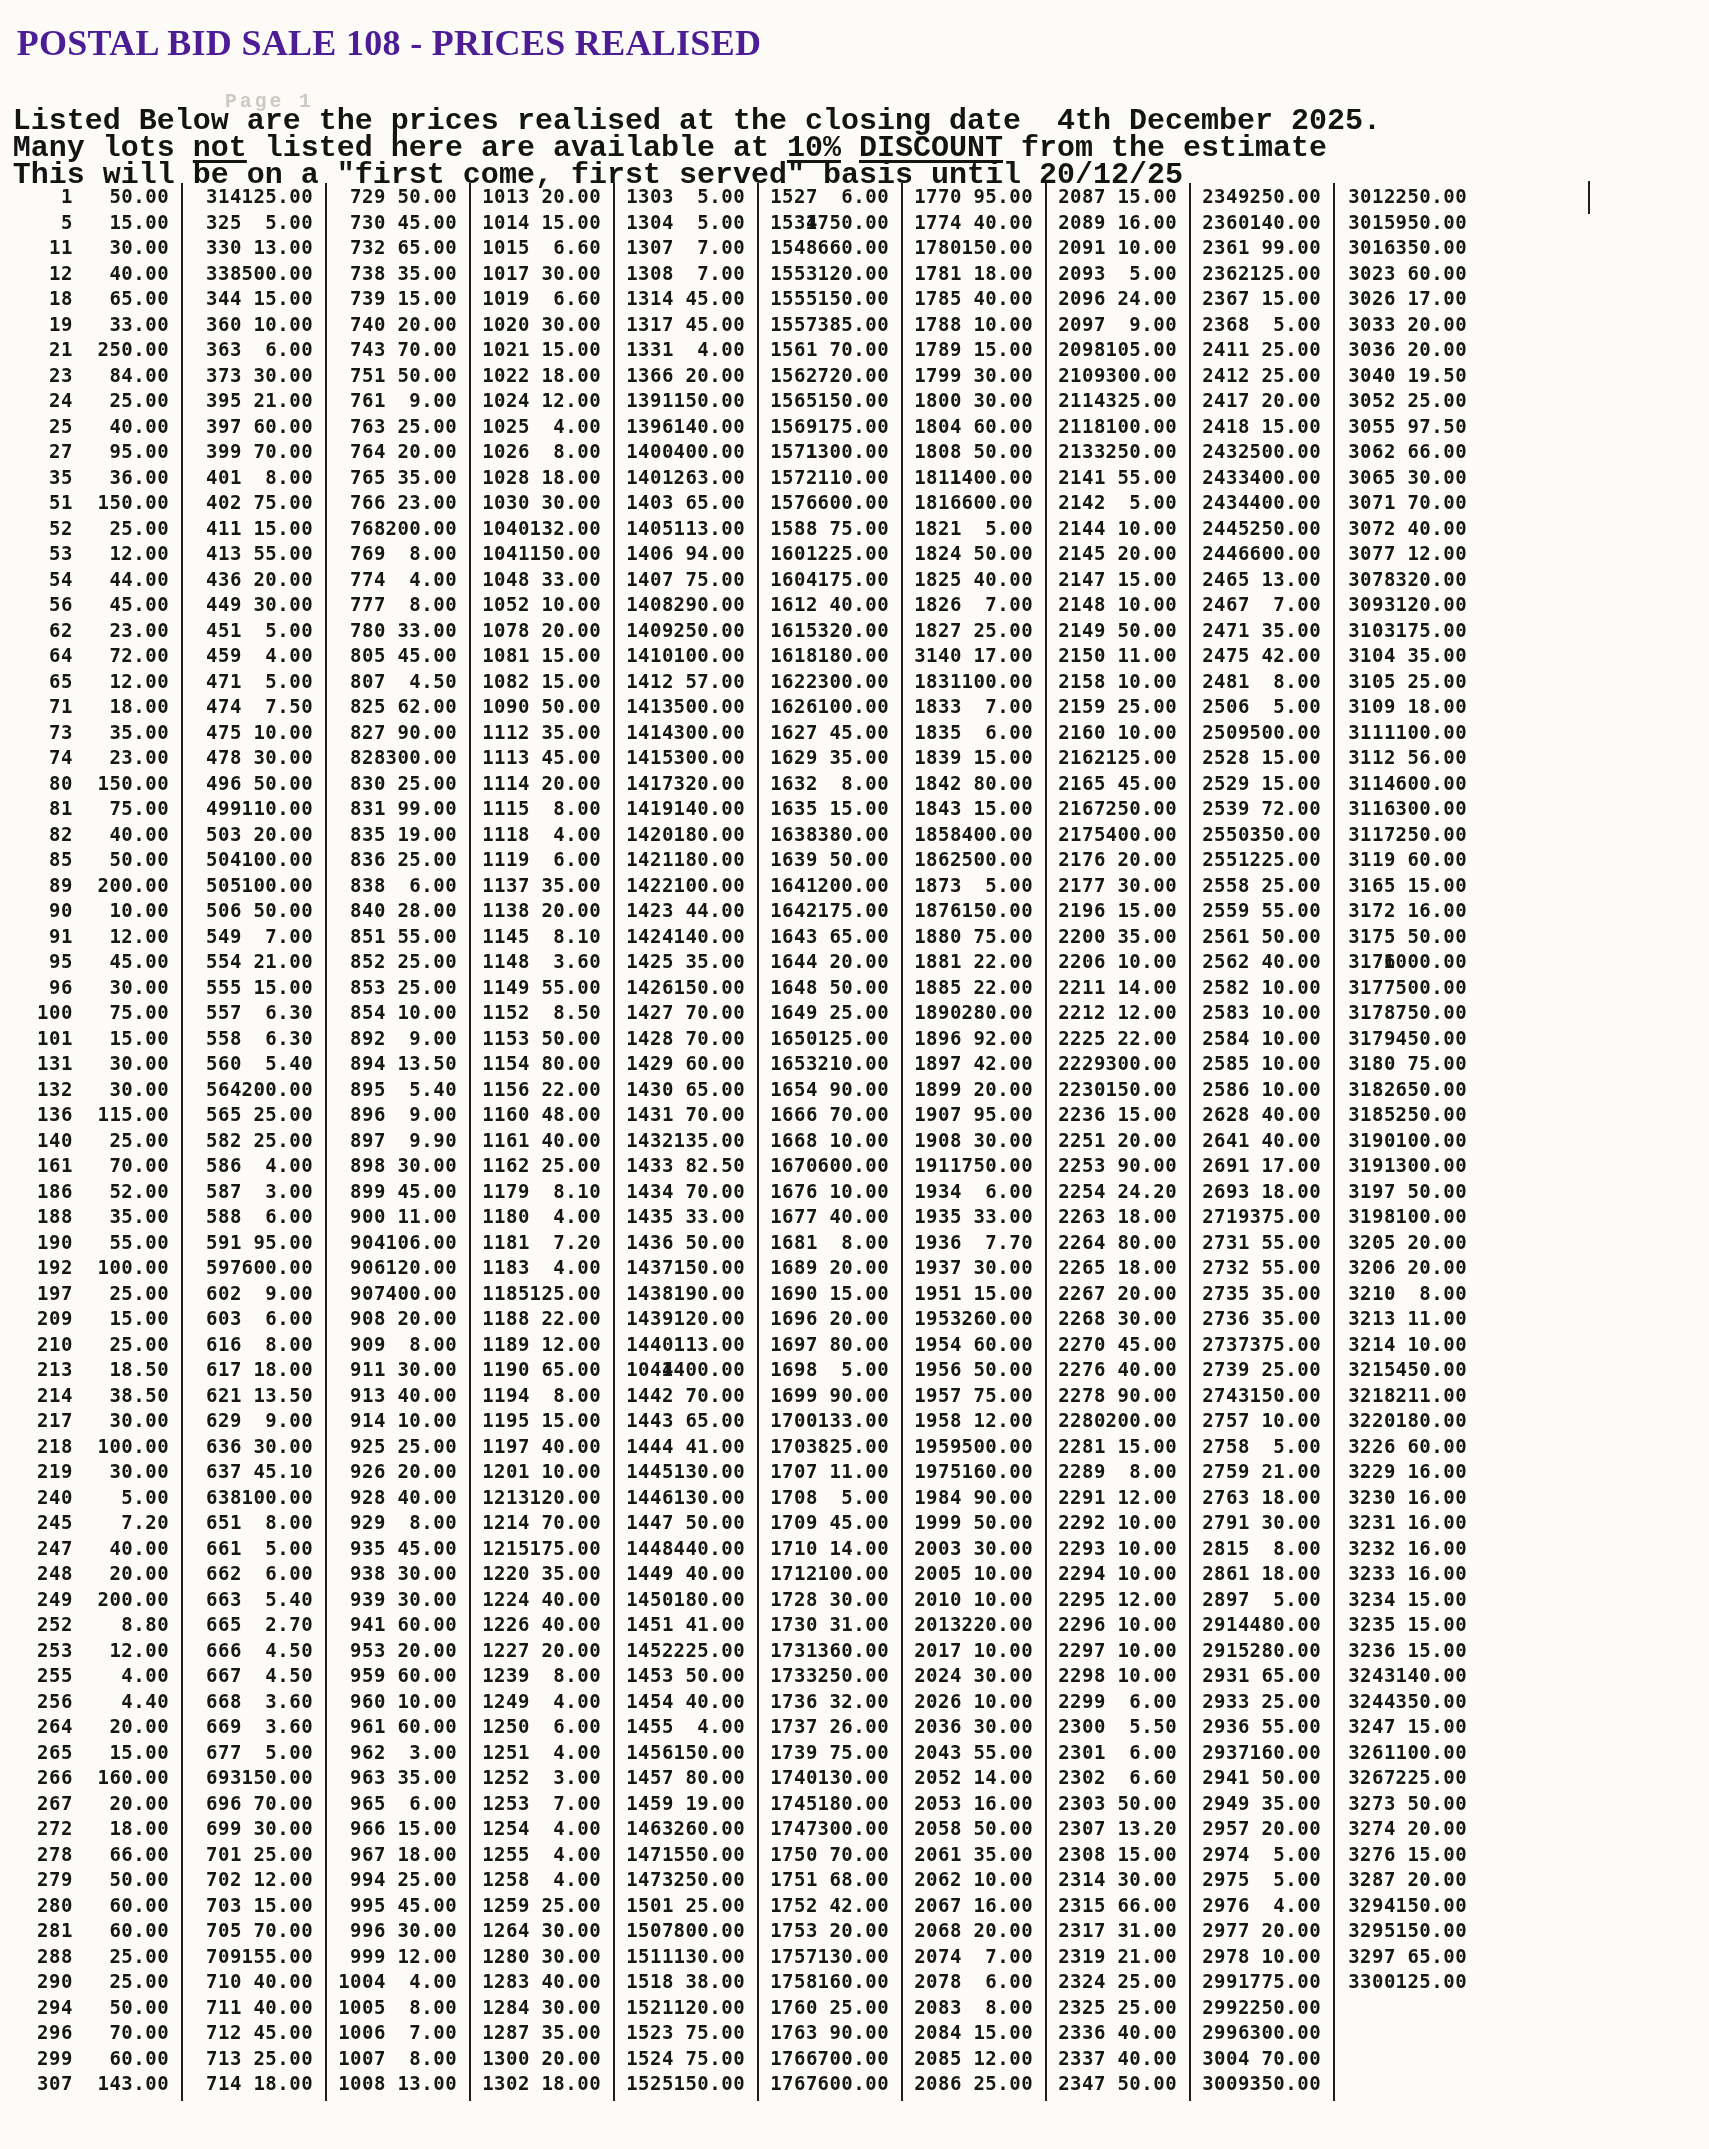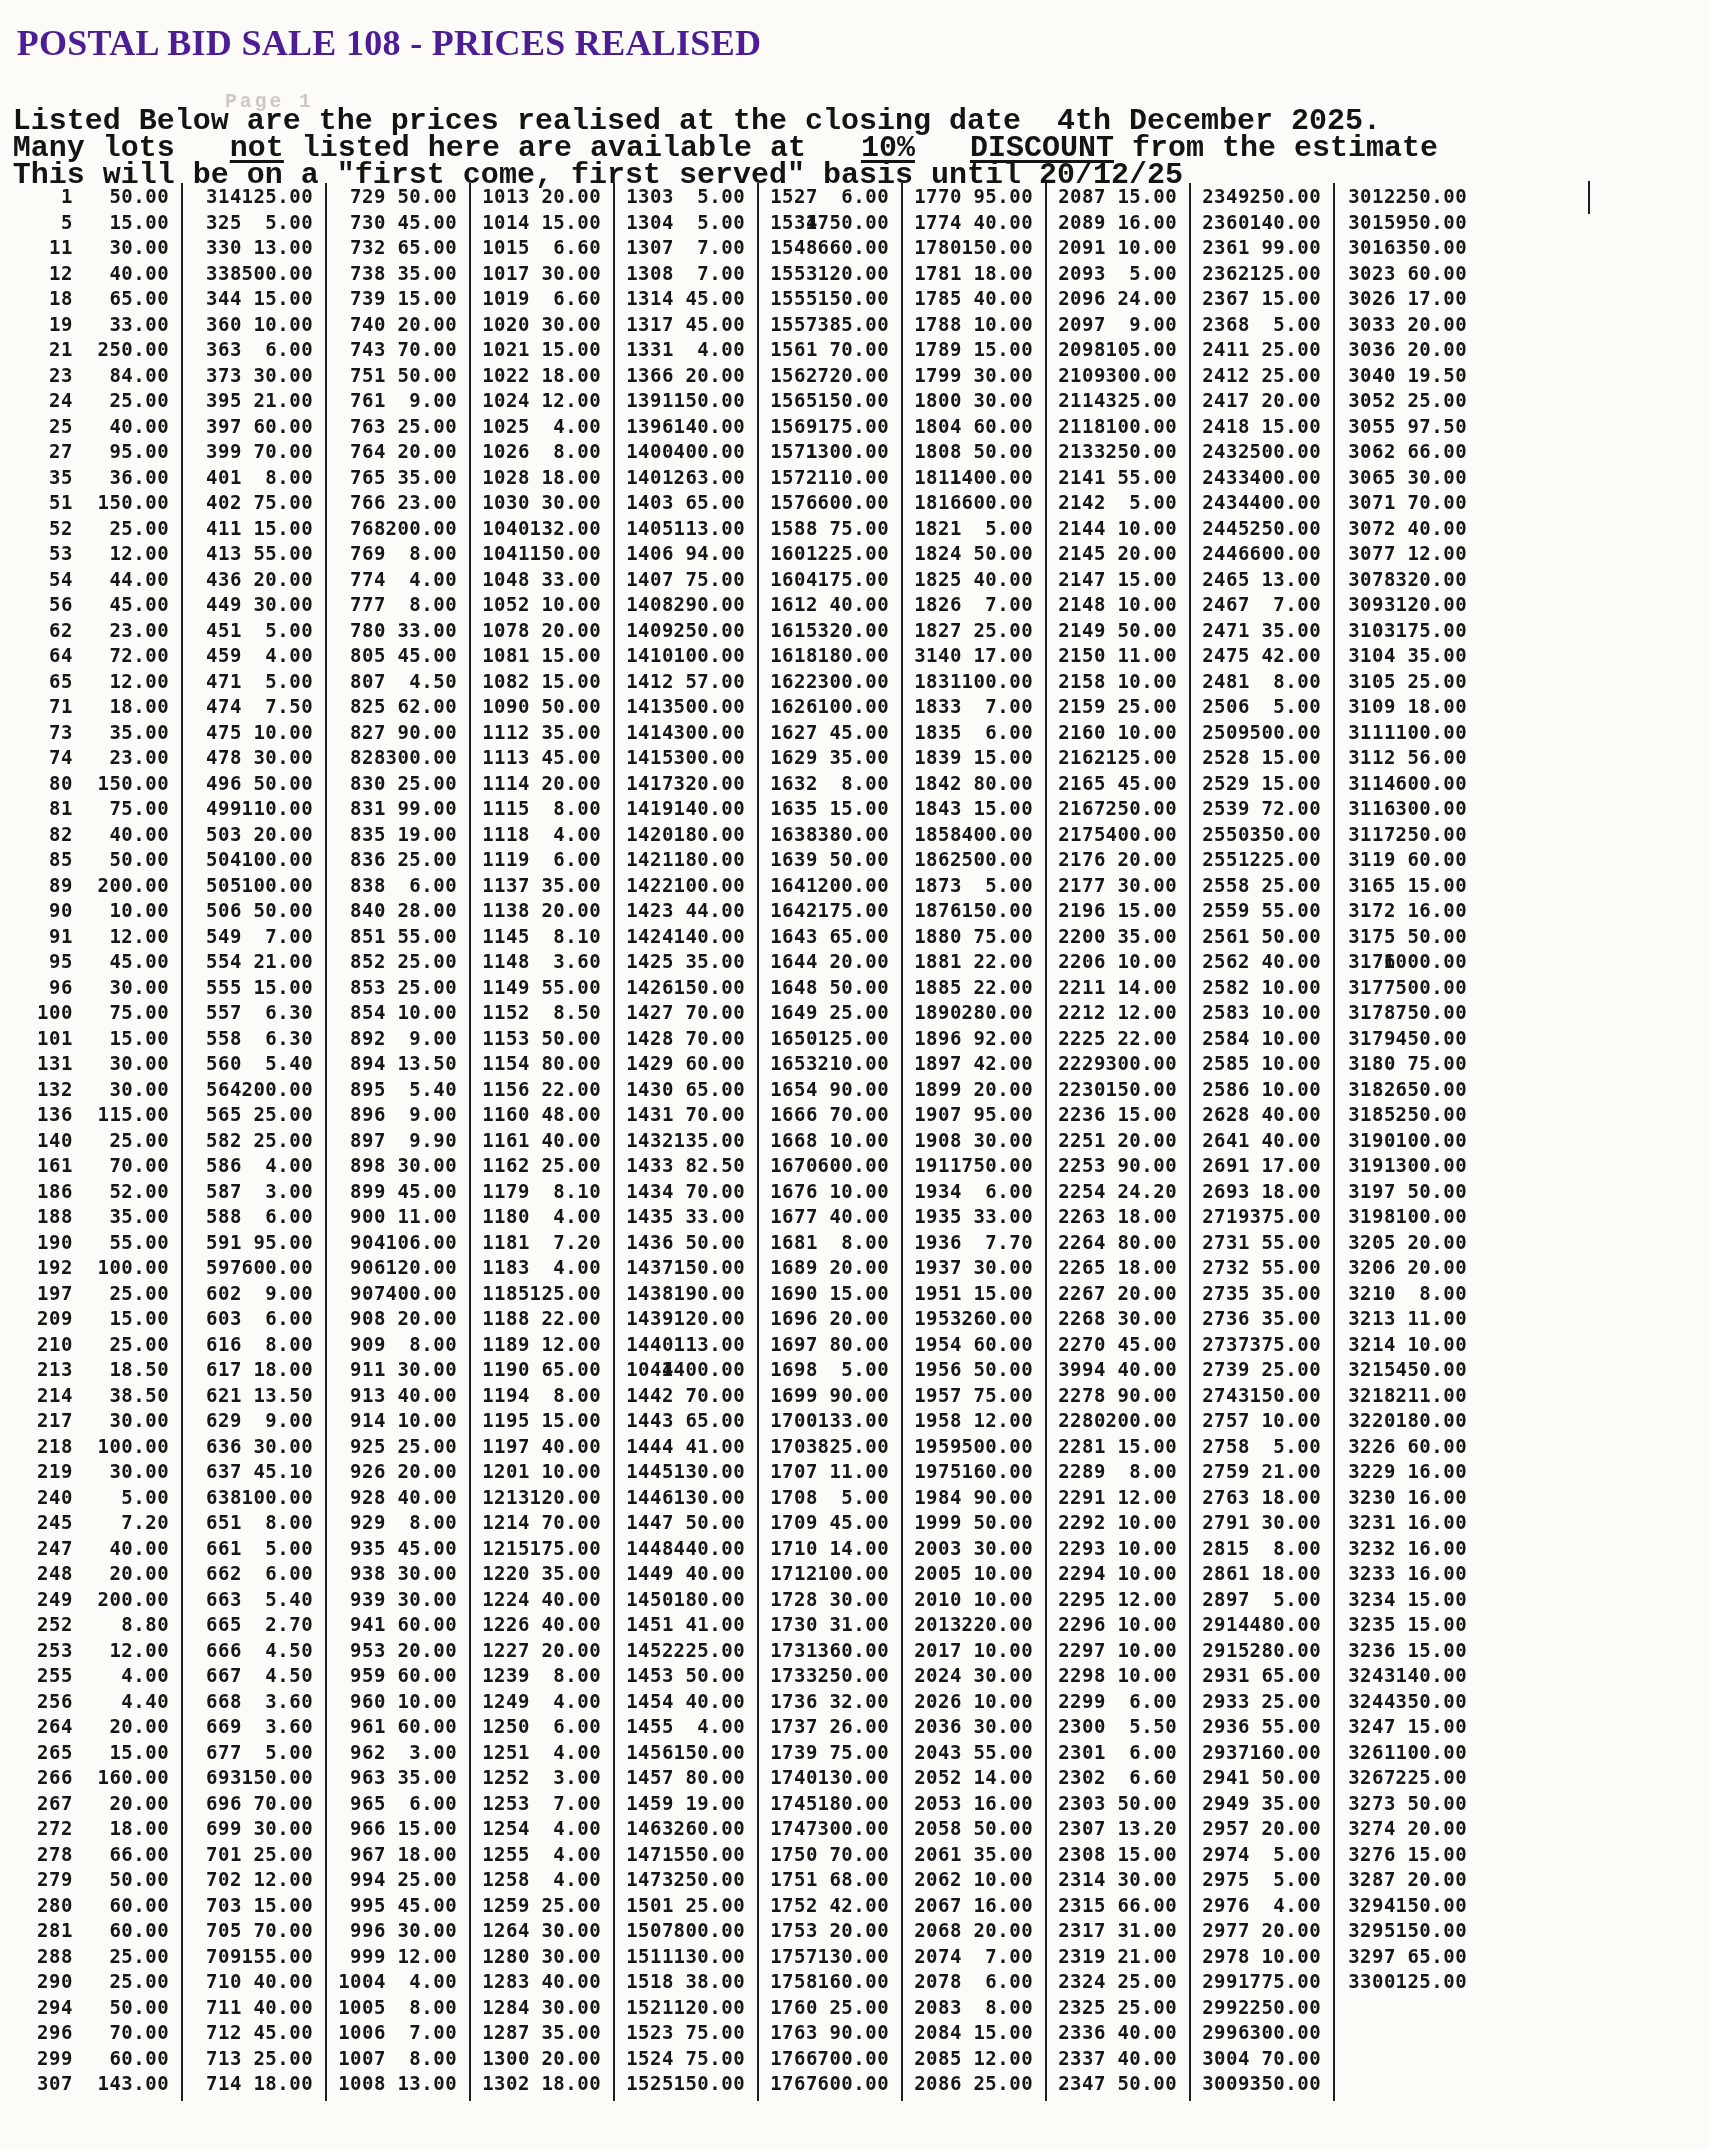--- a/index.html
+++ b/index.html
@@ -22,21 +22,21 @@
     font-family:"Liberation Mono",monospace;
     font-weight:bold;font-size:19.7px;color:#ccc9c2;
     letter-spacing:3px;filter:blur(0.6px);text-align:center;
   }
   .intro{
     position:absolute;left:12.8px;top:108px;
     font-family:"Liberation Mono",monospace;
     font-weight:bold;font-size:30px;line-height:27px;
     color:#141414;white-space:pre-wrap;
   }
-  .intro .u{text-decoration:underline;text-decoration-thickness:2.5px;text-underline-offset:3.9px;margin-left:37px;}
+  .intro .u{text-decoration:underline;text-decoration-thickness:2.5px;text-underline-offset:3.9px;}
   .price-table{
     position:absolute;left:9.9px;top:183px;
     display:flex;align-items:flex-start;
   }
   .pcol{
     width:144px;height:1918px;
     border-right:2px solid #1e1e1e;
     box-sizing:border-box;
     padding-top:1px;
   }
@@ -2362,21 +2362,21 @@
       </div>
       <div class="prow">
         <span class="lot">2268</span>
         <span class="price">30.00</span>
       </div>
       <div class="prow">
         <span class="lot">2270</span>
         <span class="price">45.00</span>
       </div>
       <div class="prow">
-        <span class="lot">3994</span>
+        <span class="lot">2276</span>
         <span class="price">40.00</span>
       </div>
       <div class="prow">
         <span class="lot">2278</span>
         <span class="price">90.00</span>
       </div>
       <div class="prow">
         <span class="lot">2280</span>
         <span class="price">200.00</span>
       </div>

